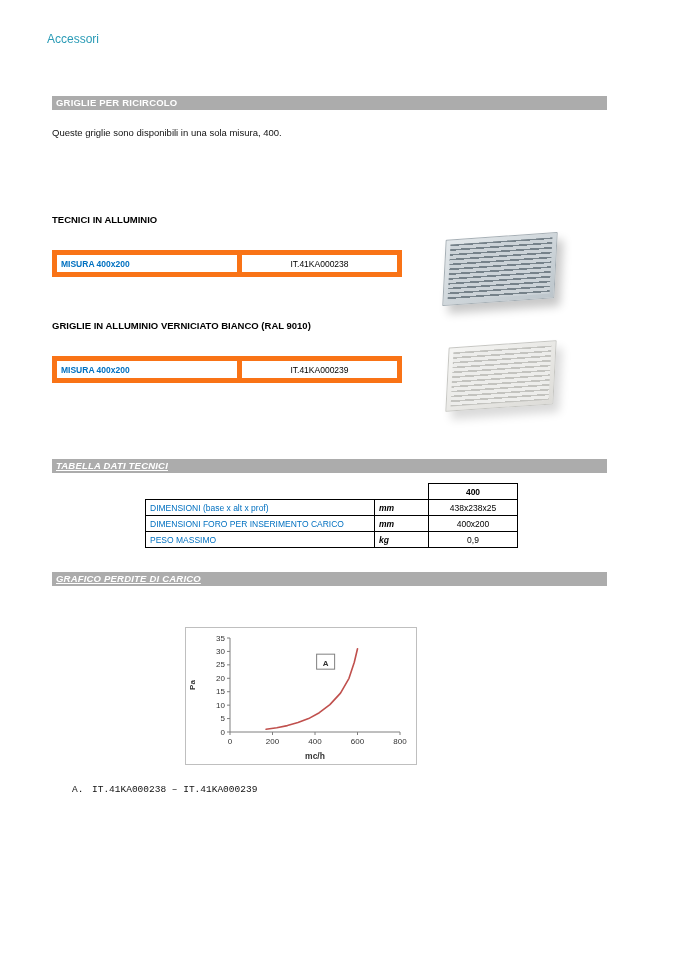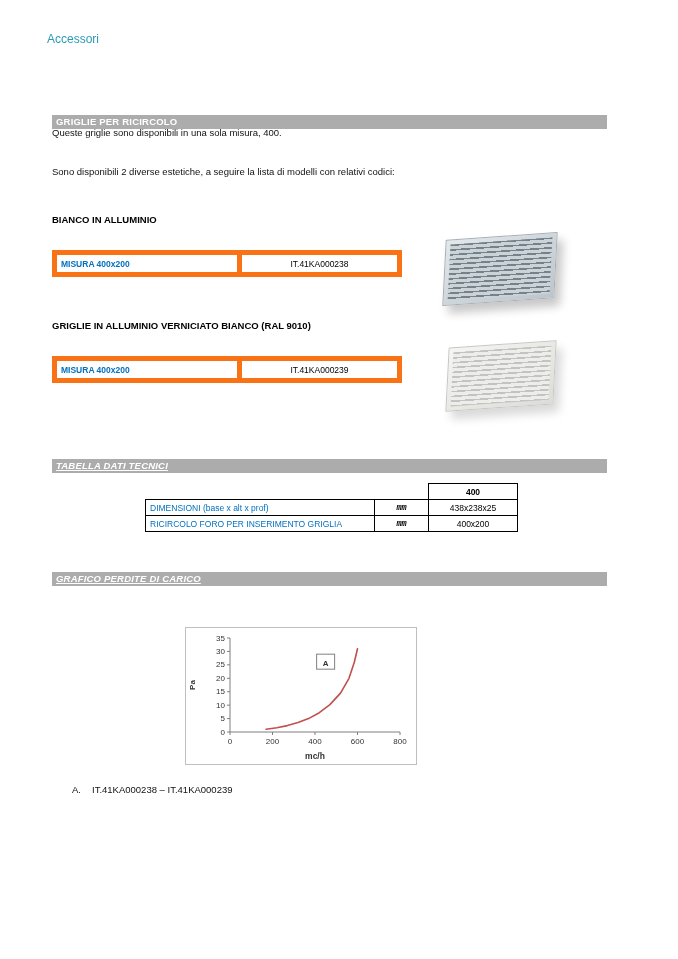--- a/index.html
+++ b/index.html
@@ -5,21 +5,21 @@
   html,body{margin:0;padding:0;background:#ffffff;}
   body{font-family:"Liberation Sans","DejaVu Sans",sans-serif;color:#1a1a1a;}
   .page{position:relative;width:678px;height:813px;background:#fff;margin:4px auto;overflow:hidden;padding-left:28px;}
 
   .breadcrumb{position:absolute;left:47px;top:28px;font-size:12px;color:var(--accent,#2A9BB6);}
 
   .bar{position:absolute;left:52px;width:555px;height:14px;line-height:14px;
        background:var(--bar,#ACACAC);color:#fff;font-size:9.5px;font-weight:bold;
        padding-left:4px;box-sizing:border-box;letter-spacing:.2px;}
   .bar.italic{font-style:italic;text-decoration:underline;}
-  .bar1{top:111px;}
+  .bar1{top:92px;}
   .bar2{top:455px;}
   .bar3{top:568px;}
 
   .para{position:absolute;left:52px;font-size:9.5px;color:#111;}
   .para1{top:123px;}
   .para2{top:162px;}
 
   .subheading{position:absolute;left:52px;font-size:9.5px;font-weight:bold;color:#000;}
   .sub1{top:210px;}
   .sub2{top:316px;}
@@ -43,45 +43,44 @@
            background:linear-gradient(150deg,#f5f5f3,#dddcd8);
            border:1px solid #c6c6c2;box-shadow:6px 8px 10px rgba(0,0,0,.15);
            transform:skewY(-4deg) skewX(-3deg);}
   .grille2 .slats{background:repeating-linear-gradient(180deg,#c3c3bf 0 1.6px,#ededeb 1.6px 4.8px);}
 
   .tech-table{position:absolute;left:145px;top:479px;table-layout:fixed;}
   .tech-table th,.tech-table td{border:1px solid #000;font-size:8.5px;height:13px;padding:1px 4px;box-sizing:content-box;}
   .tech-table th.empty{border:none;background:transparent;}
   .tech-table th.colhead{width:80px;font-weight:bold;text-align:center;color:#000;}
   .tech-table td.lbl{width:220px;color:var(--blue,#0070C0);font-weight:normal;text-align:left;}
-  .tech-table td.unit{width:45px;font-weight:bold;font-style:italic;text-align:center;color:#000;font-family:Liberation Mono, monospace;}
+  .tech-table td.unit{width:45px;font-weight:bold;font-style:italic;text-align:left;color:#000;}
   .tech-table td.val{width:80px;text-align:center;color:#000;}
 
   .chart-box{position:absolute;left:185px;top:623px;width:232px;height:138px;
              border:1px solid #bfbfbf;background:#fff;box-sizing:border-box;}
   .chart-box svg{display:block;}
 
-  .caption{position:absolute;left:72px;top:780px;font-size:9.5px;color:#111;}
+  .caption{position:absolute;left:72px;top:780px;font-size:9.5px;color:#111;font-family:Liberation Mono, monospace;}
   .caption .letter{display:inline-block;width:20px;}
 
   .page-number{position:absolute;right:47px;top:920px;font-size:9px;color:#3c3c3c;}
 </style>
 </head>
 <body>
 
 <div class="page">
 
   <div class="breadcrumb">Accessori</div>
 
   <div class="bar bar1">GRIGLIE PER RICIRCOLO</div>
 
   <div class="para para1">Queste griglie sono disponibili in una sola misura, 400.</div>
-  <div class="para para2">Sono disponibili 2 diverse estetiche, a seguire la lista di modelli con relativi codici:</div>
 
-  <div class="subheading sub1">BIANCO IN ALLUMINIO</div>
+  <div class="subheading sub1">TECNICI IN ALLUMINIO</div>
 
   <table class="codes-table t1">
     <tbody>
       <tr>
         <td class="lbl">MISURA 400x200</td>
         <td class="code">IT.41KA000238</td>
       </tr>
     </tbody>
   </table>
 
@@ -114,23 +113,28 @@
         <th class="colhead">400</th>
       </tr>
     </thead>
     <tbody id="tech-rows">
         <tr>
           <td class="lbl">DIMENSIONI (base x alt x prof)</td>
           <td class="unit">mm</td>
           <td class="val">438x238x25</td>
         </tr>
         <tr>
-          <td class="lbl">RICIRCOLO FORO PER INSERIMENTO GRIGLIA</td>
+          <td class="lbl">DIMENSIONI FORO PER INSERIMENTO CARICO</td>
           <td class="unit">mm</td>
           <td class="val">400x200</td>
+        </tr>
+        <tr>
+          <td class="lbl">PESO MASSIMO</td>
+          <td class="unit">kg</td>
+          <td class="val">0,9</td>
         </tr>
       </tbody>
   </table>
 
   <div class="bar bar3 italic">GRAFICO PERDITE DI CARICO</div>
 
   <div class="chart-box">
     <svg id="chart-svg" width="230" height="136">
         <line x1="44" y1="10" x2="44" y2="104" stroke="#7f7f7f" stroke-width="1"></line>
         <line x1="44" y1="104" x2="214" y2="104" stroke="#7f7f7f" stroke-width="1"></line>

